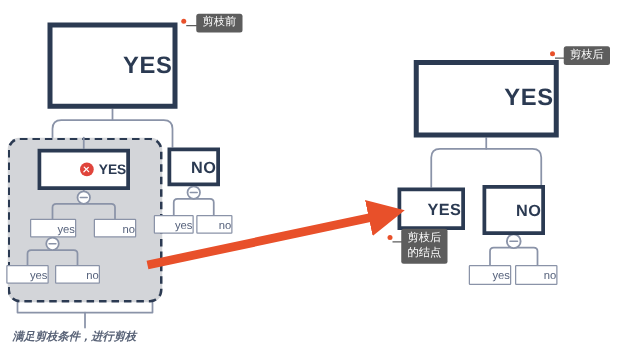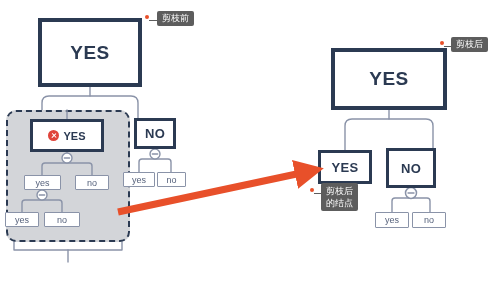--- a/index.html
+++ b/index.html
@@ -22,21 +22,21 @@
     height: 287px;
   }
 
   
   .node {
     position: absolute;
     box-sizing: border-box;
     background: #ffffff;
     display: flex;
     align-items: center;
-    justify-content: center;
+    justify-content: flex-end;
     color: #2b3a52;
   }
 
   .node-root {
     border: 4px solid #2b3a52;
     font-size: 19px;
     font-weight: 600;
     letter-spacing: 0.5px;
   }
 
@@ -265,14 +265,15 @@
 
   <div class="callout-dot" style="left:440px; top:41px;"></div>
   <div class="callout-lead" style="left:444px; top:46px; width:8px;"></div>
   <div class="callout" style="left:451px; top:37px;">剪枝后</div>
 
   <div class="callout-dot" style="left:310px; top:188px;"></div>
   <div class="callout-lead" style="left:314px; top:193px; width:8px;"></div>
   <div class="callout" style="left:321px; top:183px; line-height:12px;">剪枝后
 的结点</div>
 
+  <div class="caption" style="left:10px; top:263px;">满足剪枝条件，进行剪枝</div>
 
 </div>
 
 </body></html>

